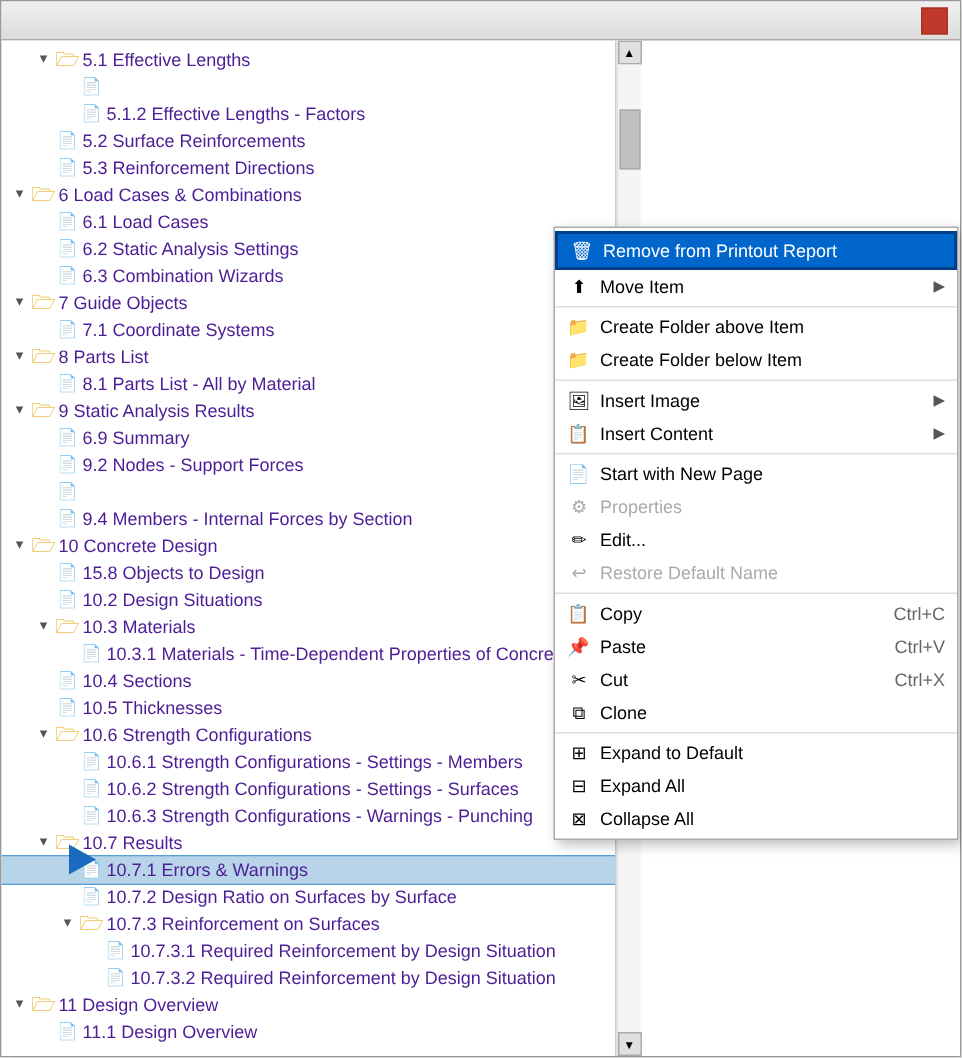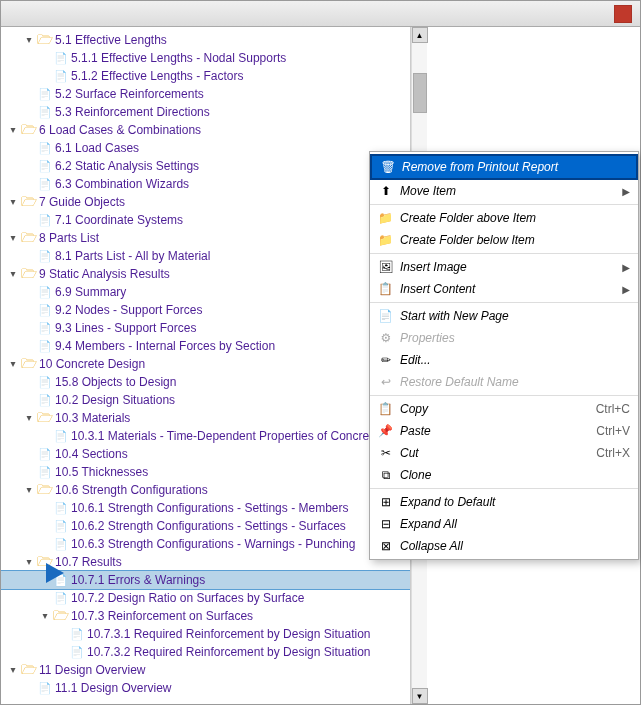--- a/index.html
+++ b/index.html
@@ -196,21 +196,20 @@
       align-items: center;
       justify-content: center;
       margin-right: 4px;
       flex-shrink: 0;
       font-size: 12px;
     }
 
     .ctx-label {
       flex: 1;
       font-size: 12px;
-      font-style: italic;
     }
 
     .ctx-shortcut {
       font-size: 12px;
       color: #666;
       margin-left: 8px;
     }
 
     .ctx-submenu-arrow {
       font-size: 10px;
@@ -245,21 +244,20 @@
     <div class="tree-item">
           <span class="tree-indent" style="width:20px;display:inline-block;"></span>
           <span class="tree-toggle">▾</span>
           <span class="tree-icon folder-icon">🗁</span>
           <span class="tree-label">5.1 Effective Lengths</span>
         </div>
         <div class="tree-item">
           <span class="tree-indent" style="width:36px;display:inline-block;"></span>
           <span class="tree-toggle" style="width:16px;display:inline-block;"></span>
           <span class="tree-icon page-icon">📄</span>
-          <span class="tree-label">5.1.1 Effective Lengths - Nodal Supports</span>
         </div>
         <div class="tree-item">
           <span class="tree-indent" style="width:36px;display:inline-block;"></span>
           <span class="tree-toggle" style="width:16px;display:inline-block;"></span>
           <span class="tree-icon page-icon">📄</span>
           <span class="tree-label">5.1.2 Effective Lengths - Factors</span>
         </div>
         <div class="tree-item">
           <span class="tree-indent" style="width:20px;display:inline-block;"></span>
           <span class="tree-toggle" style="width:16px;display:inline-block;"></span>
@@ -335,21 +333,20 @@
         <div class="tree-item">
           <span class="tree-indent" style="width:20px;display:inline-block;"></span>
           <span class="tree-toggle" style="width:16px;display:inline-block;"></span>
           <span class="tree-icon page-icon">📄</span>
           <span class="tree-label">9.2 Nodes - Support Forces</span>
         </div>
         <div class="tree-item">
           <span class="tree-indent" style="width:20px;display:inline-block;"></span>
           <span class="tree-toggle" style="width:16px;display:inline-block;"></span>
           <span class="tree-icon page-icon">📄</span>
-          <span class="tree-label">9.3 Lines - Support Forces</span>
         </div>
         <div class="tree-item">
           <span class="tree-indent" style="width:20px;display:inline-block;"></span>
           <span class="tree-toggle" style="width:16px;display:inline-block;"></span>
           <span class="tree-icon page-icon">📄</span>
           <span class="tree-label">9.4 Members - Internal Forces by Section</span>
         </div>
         <div class="tree-item">
           <span class="tree-indent" style="width:4px;display:inline-block;"></span>
           <span class="tree-toggle">▾</span>

